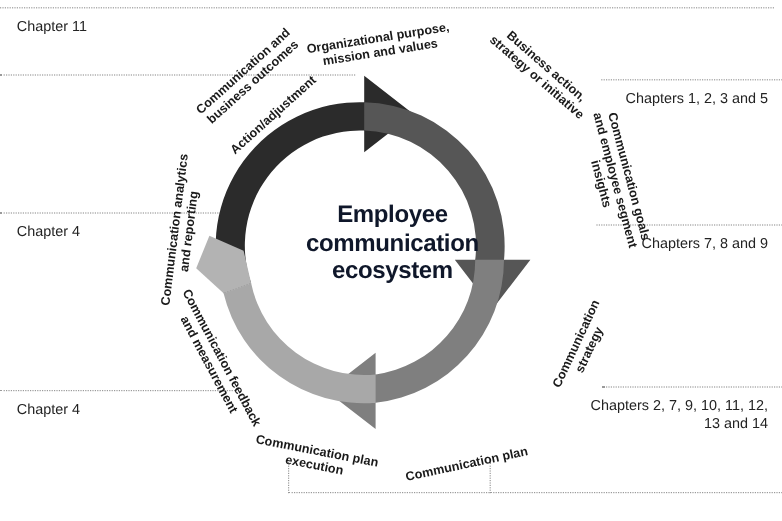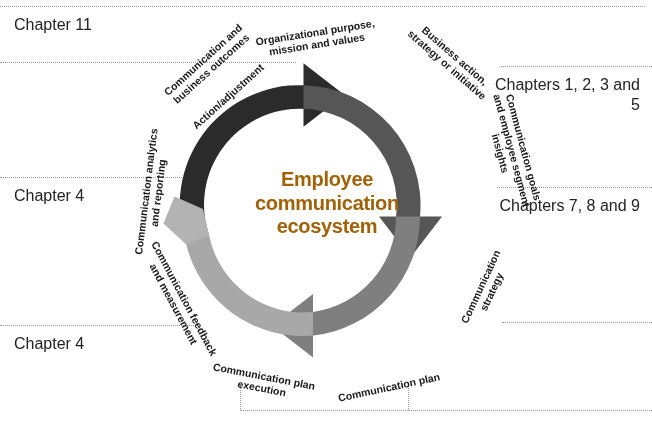--- a/index.html
+++ b/index.html
@@ -26,35 +26,35 @@
   }
   .center-title {
     position: absolute;
     left: 232px;
     top: 168px;
     width: 190px;
     text-align: center;
     font-weight: bold;
     font-size: 20px;
     line-height: 1.18;
-    color: #a16207;
+    color: #0f172a;
     letter-spacing: -0.3px;
   }
   .ring-label {
     position: absolute;
     font-weight: bold;
     font-size: 10.5px;
     line-height: 1.16;
     color: #1a1a1a;
     white-space: pre-line;
     transform-origin: 50% 50%;
   }
   .chapter-label {
     position: absolute;
-    font-size: 16px;
+    font-size: 12px;
     color: #232323;
     line-height: 1.25;
     white-space: pre-line;
   }
   .chapter-label.right {
     text-align: right;
   }
   .dotline-h {
     position: absolute;
     height: 0;
@@ -177,15 +177,17 @@
 
 
   <div class="chapter-label" style="left:14px; top:186px;">Chapter 4</div>
 
   <div class="chapter-label" style="left:14px; top:334px;">Chapter 4</div>
 
   <div class="chapter-label right" style="left:492px; top:75px; width:148px;">Chapters 1, 2, 3 and 5</div>
 
   <div class="chapter-label right" style="left:492px; top:196px; width:148px;">Chapters 7, 8 and 9</div>
 
+  <div class="chapter-label right" style="left:492px; top:331px; width:148px;">Chapters 2, 7, 9, 10, 11, 12,
+13 and 14</div>
 
 
 </div>
 
 </body></html>

